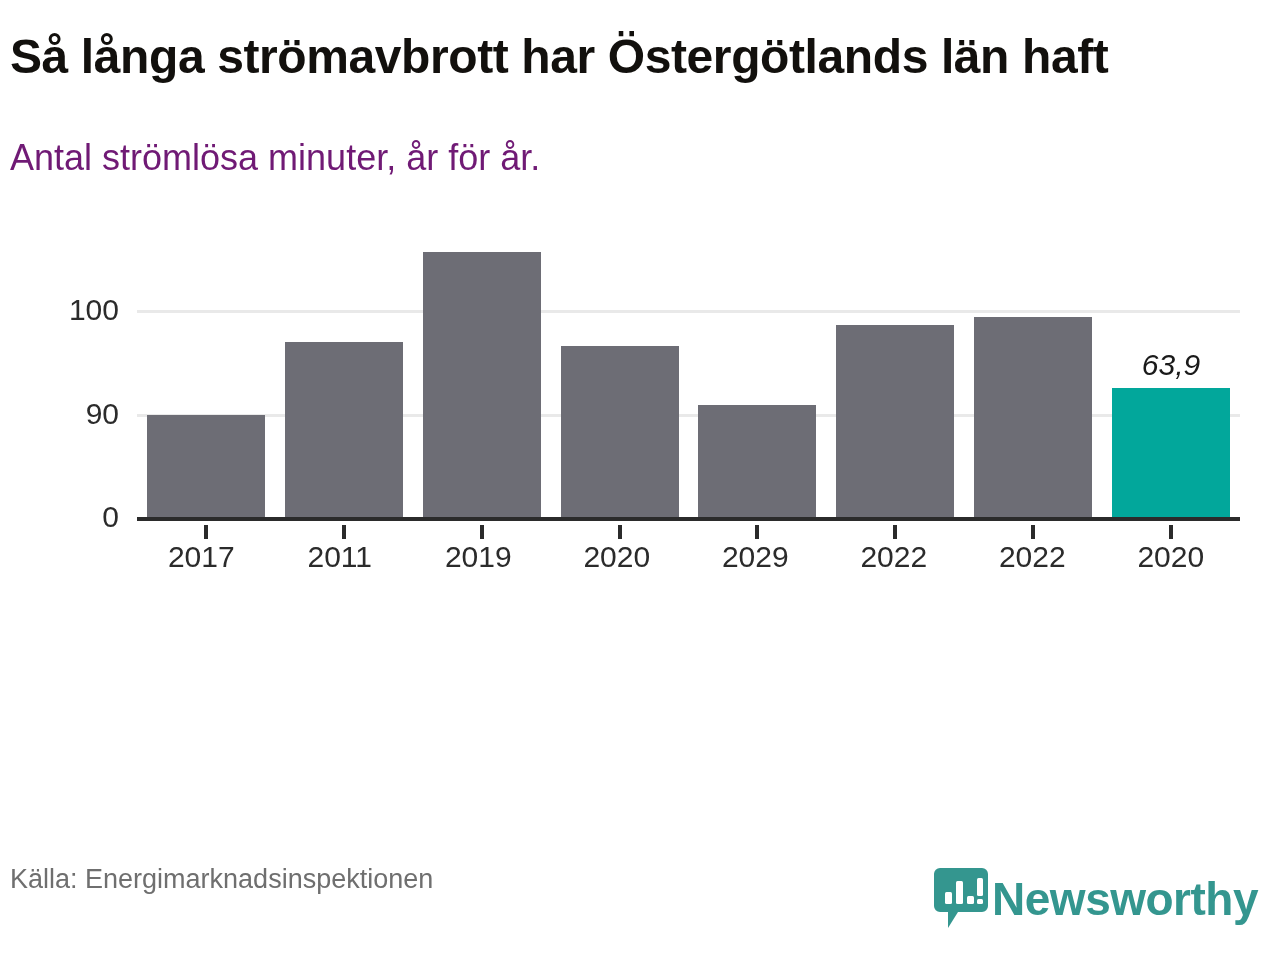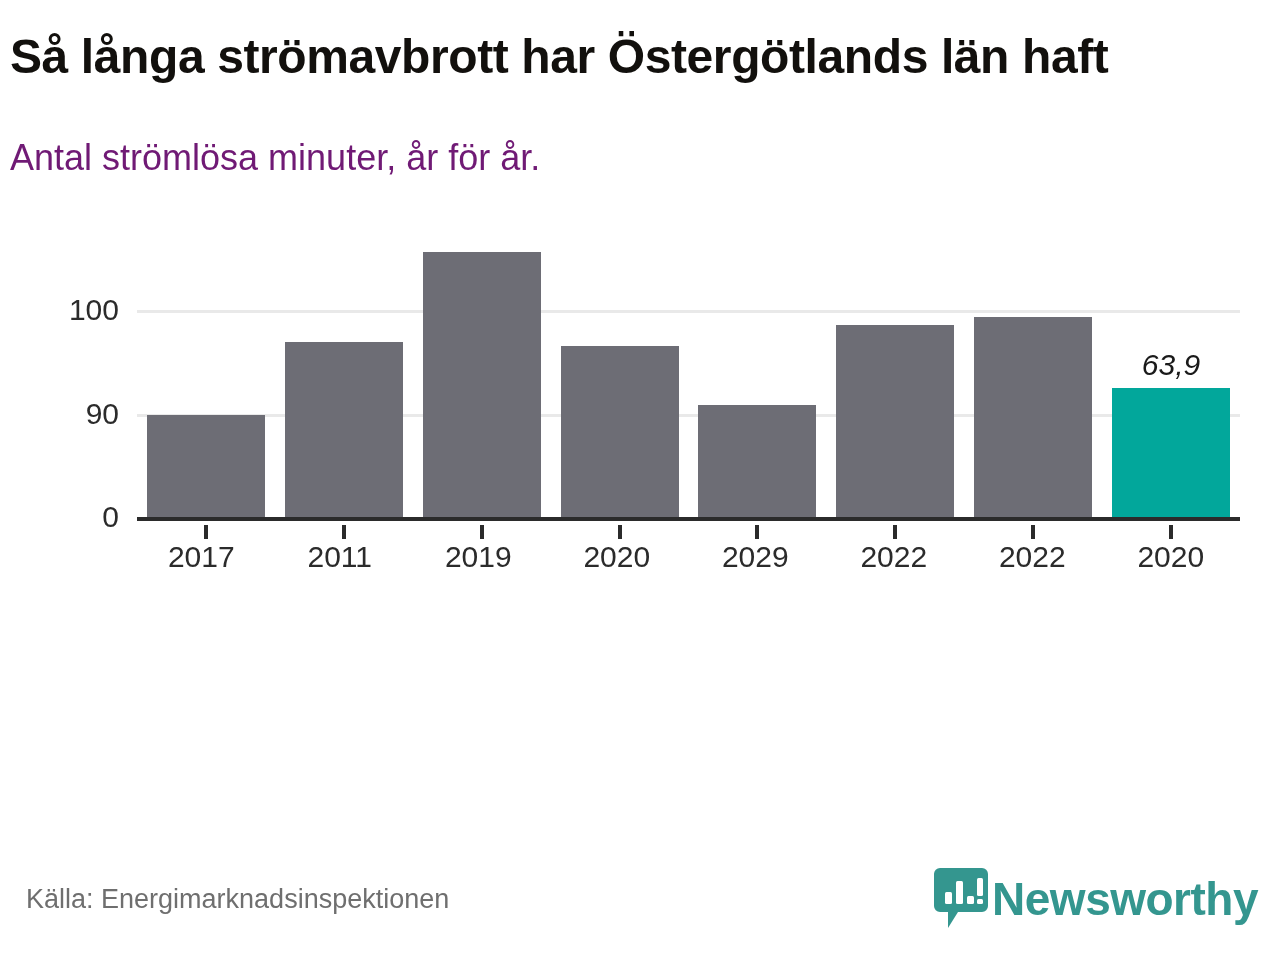--- a/index.html
+++ b/index.html
@@ -157,25 +157,25 @@
     flex: 1 1 0;
     text-align: center;
     font-size: 30px;
     color: #2b2b2b;
     line-height: 1;
   }
 
   
   .footer {
     position: absolute;
-    left: 16px;
+    left: 0;
     right: 0;
     bottom: 28px;
     display: flex;
-    align-items: center;
+    align-items: flex-start;
     justify-content: space-between;
     padding: 0 22px 0 10px;
   }
   .source {
     font-size: 27px;
     color: #6f6f6f;
     line-height: 1;
   }
   .logo {
     display: flex;

